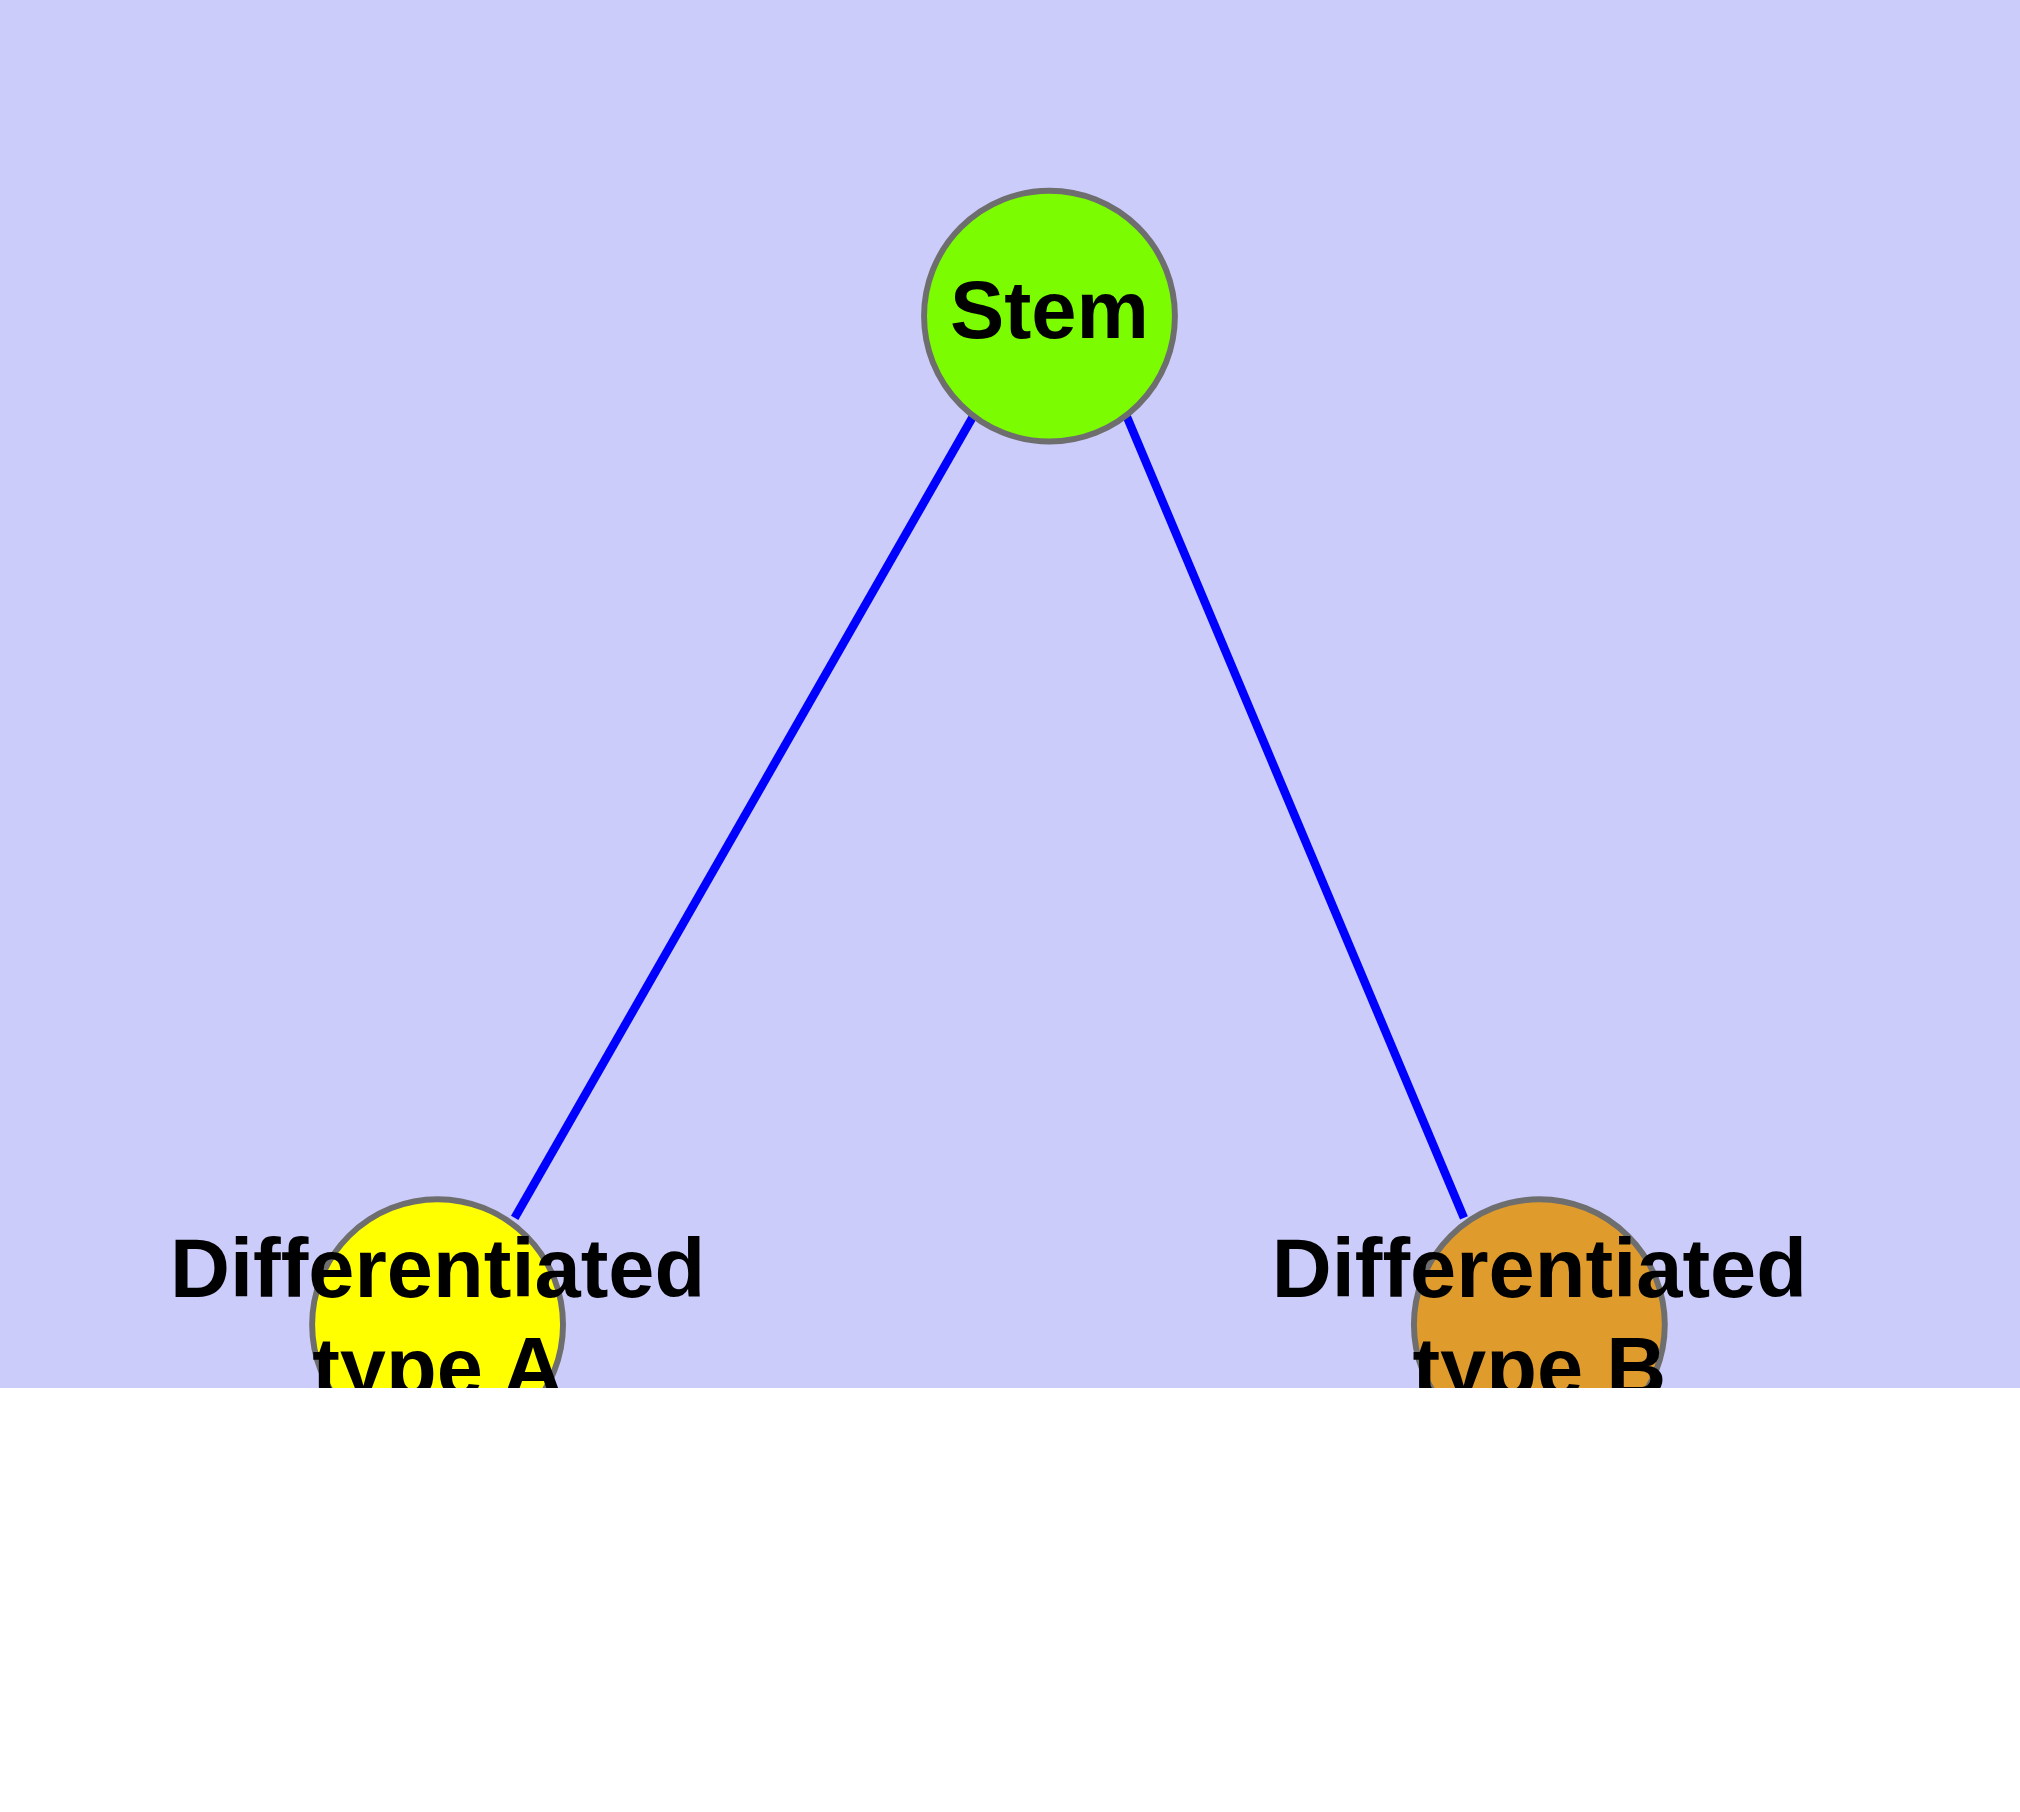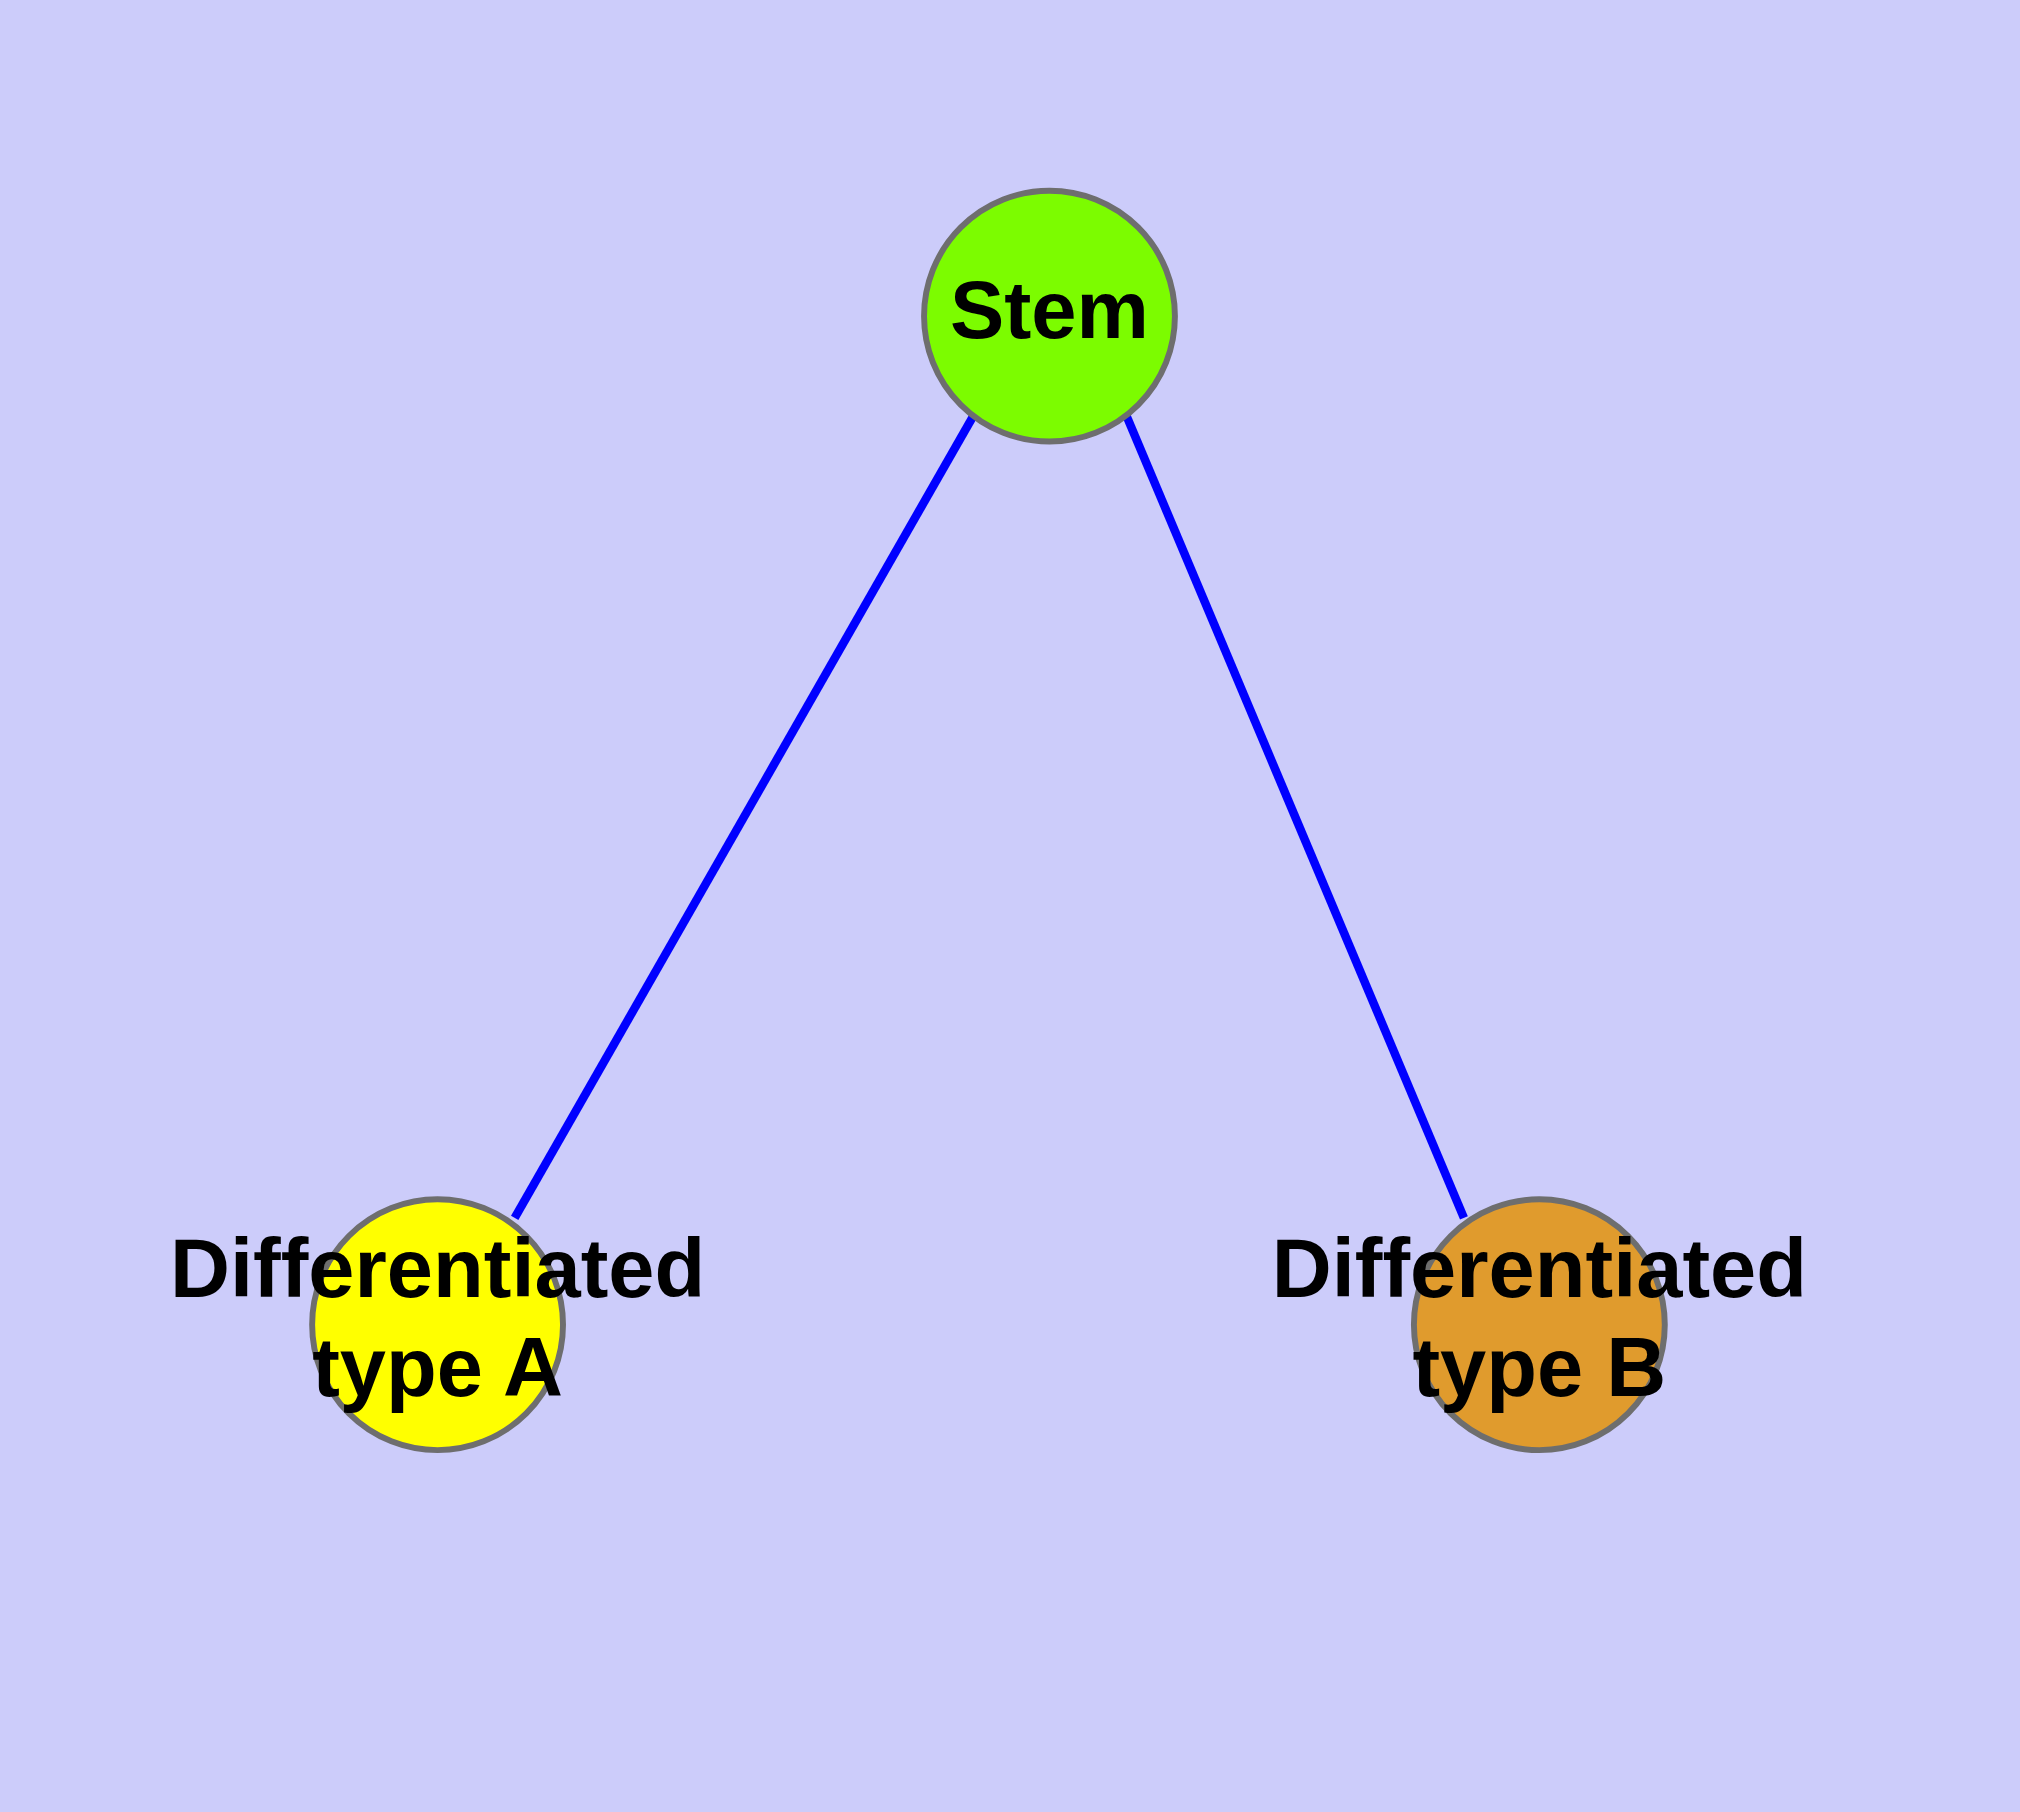--- a/index.html
+++ b/index.html
@@ -4,21 +4,21 @@
 <title>Cell Differentiation Graph</title>
 <style>
   html, body {
     margin: 0;
     padding: 0;
     background: #ffffff;
   }
   #canvas {
     position: relative;
     width: 2021px;
-    height: 1812px;
+    height: 1388px;
     background: #ccccfa;
     overflow: hidden;
     font-family: "Liberation Sans", sans-serif;
   }
   #graph-svg {
     position: absolute;
     left: 0;
     top: 0;
     width: 2021px;
     height: 1812px;

